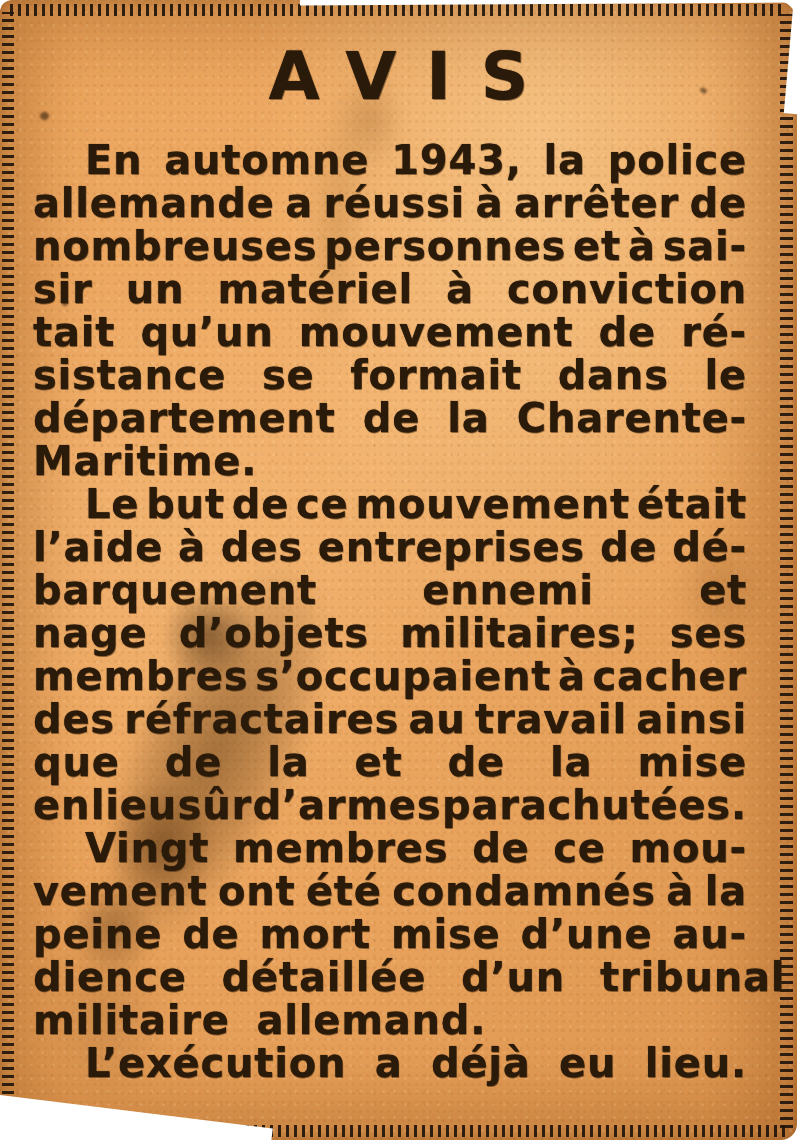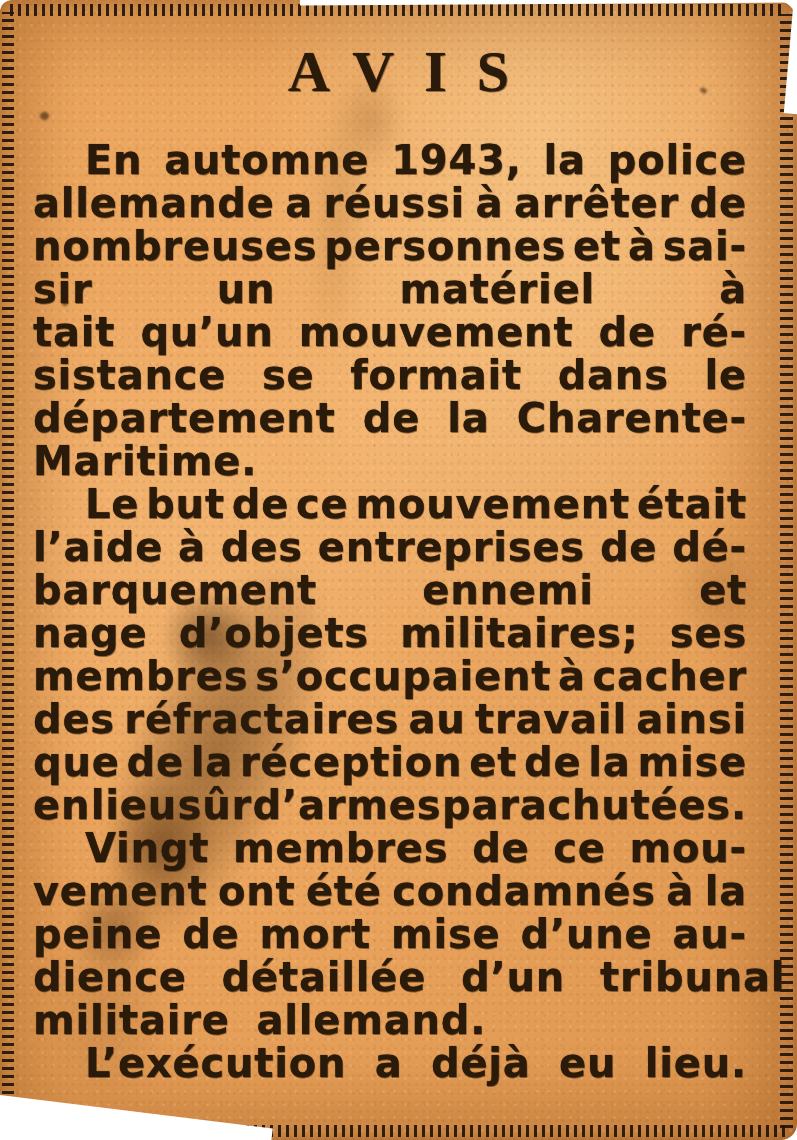--- a/index.html
+++ b/index.html
@@ -58,24 +58,23 @@
   .stain-topblotch{left:338px;top:70px;width:66px;height:100px;background:radial-gradient(closest-side, rgba(152,96,40,.32), transparent);filter:blur(6px);}
   .stain-right1{left:672px;top:530px;width:96px;height:120px;background:radial-gradient(closest-side, rgba(142,86,34,.30), transparent);filter:blur(8px);}
   .stain-bl2{left:40px;top:930px;width:130px;height:170px;background:radial-gradient(closest-side, rgba(132,80,30,.24), transparent);filter:blur(9px);}
   .speck{position:absolute;background:rgba(50,30,10,.6);border-radius:50%;filter:blur(1px);}
   .speck1{left:40px;top:112px;width:9px;height:8px;}
   .speck2{left:62px;top:300px;width:6px;height:6px;}
   .speck3{left:700px;top:88px;width:7px;height:5px;transform:rotate(30deg);}
   
   .title{
     position:absolute;top:38px;left:0;right:0;text-align:center;
-    font-size:58px;font-weight:bold;color:#241708;
+    font-size:66px;font-weight:bold;color:#241708;
     letter-spacing:30px;text-indent:30px;
     text-shadow:1px 1px 0 rgba(60,35,10,.45), 0 0 1px rgba(40,24,8,.9);
-    font-family:Liberation Serif, serif;
   }
   .textblock{position:absolute;left:33px;top:137px;width:714px;}
   .line{
     height:43px;font-size:40px;font-weight:bold;color:#2a1a0a;
     letter-spacing:.8px;white-space:nowrap;
     text-shadow:.6px .6px 0 rgba(64,38,12,.5), 0 0 1px rgba(42,26,10,.85);
   }
   .line.just{display:flex;justify-content:space-between;}
   .line.plain{display:block;word-spacing:12px;}
   .line.indent{padding-left:52px;}
@@ -126,20 +125,21 @@
           <span>personnes</span>
           <span>et</span>
           <span>à</span>
           <span>sai-</span>
         </div>
         <div class="line just" style="color: rgb(42, 26, 10);">
           <span>sir</span>
           <span>un</span>
           <span>matériel</span>
           <span>à</span>
+          <span>conviction</span>
         </div>
         <div class="line just" style="color: rgb(42, 26, 10);">
           <span>tait</span>
           <span>qu’un</span>
           <span>mouvement</span>
           <span>de</span>
           <span>ré-</span>
         </div>
         <div class="line just" style="color: rgb(42, 26, 10);">
           <span>sistance</span>
@@ -192,21 +192,20 @@
           <span>des</span>
           <span>réfractaires</span>
           <span>au</span>
           <span>travail</span>
           <span>ainsi</span>
         </div>
         <div class="line just" style="color: rgb(42, 26, 10);">
           <span>que</span>
           <span>de</span>
           <span>la</span>
-          <span>réception</span>
           <span>et</span>
           <span>de</span>
           <span>la</span>
           <span>mise</span>
         </div>
         <div class="line just" style="color: rgb(42, 26, 10);">
           <span>en</span>
           <span>lieu</span>
           <span>sûr</span>
           <span>d’armes</span>

